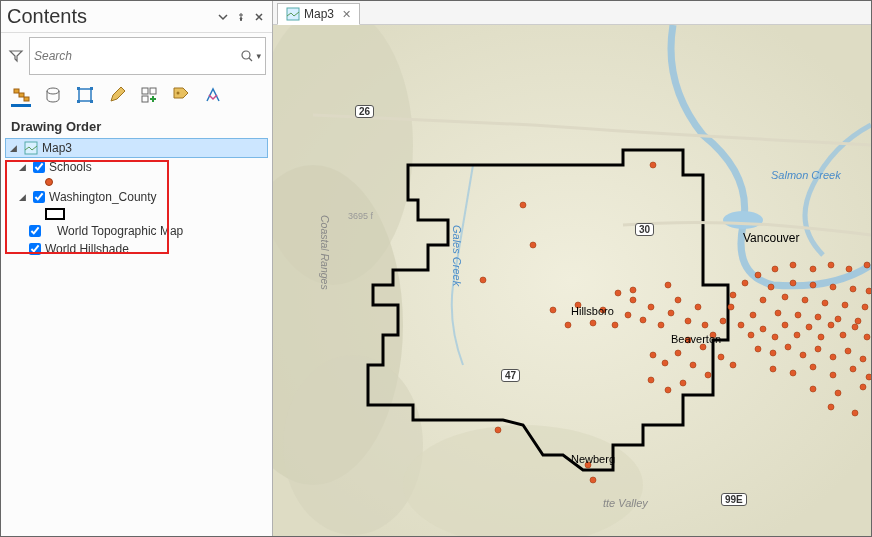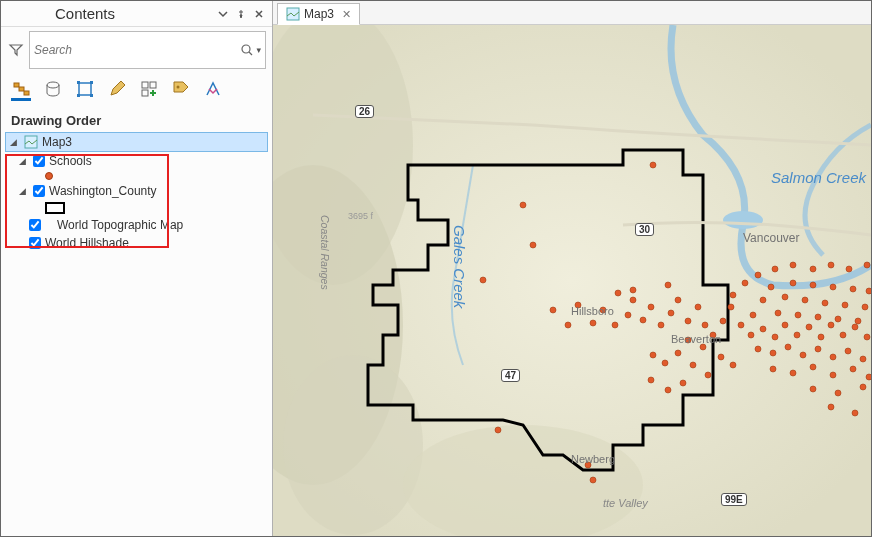--- a/index.html
+++ b/index.html
@@ -1,20 +1,20 @@
 <!DOCTYPE html>
 <html><head>
 <meta charset="utf-8">
 <style>
   * { margin: 0; padding: 0; box-sizing: border-box; }
   body { font-family: "Segoe UI", Arial, sans-serif; font-size: 12px; color: #333; background: #fff; }
   .app { width: 872px; height: 537px; display: flex; border: 1px solid #666; position: relative; }
   .contents-pane { width: 272px; height: 100%; border-right: 1px solid #b0b0b0; display: flex; flex-direction: column; background: #fcfcfc; }
   .contents-header { display: flex; align-items: center; padding: 4px 6px; border-bottom: 1px solid #ddd; }
-  .contents-header .title { font-size: 15px; flex: 1; margin-left: 48px; }
+  .contents-header .title { font-size: 20px; flex: 1; }
   .hdr-icon { width: 14px; height: 14px; margin-left: 4px; cursor: pointer; display: flex; align-items: center; justify-content: center; }
   .search-row { display: flex; align-items: center; padding: 4px 6px; gap: 4px; }
   .filter-icon { width: 18px; height: 18px; display: flex; align-items: center; justify-content: center; }
   .search-box { flex: 1; display: flex; align-items: center; border: 1px solid #bbb; background: #fff; padding: 18px 4px; height: 22px; }
   .search-input { flex: 1; border: none; outline: none; font-style: italic; font-size: 12px; color: #666; background: transparent; }
   .search-icon { width: 14px; height: 14px; }
   .chev { font-size: 9px; color: #555; margin-left: 2px; }
   .toolbar-row { display: flex; align-items: center; gap: 12px; padding: 6px 10px; }
   .tb-icon { width: 20px; height: 22px; cursor: pointer; }
   .tb-active { border-bottom: 3px solid #0a6abf; padding-bottom: 2px; }
@@ -28,22 +28,22 @@
   .sym-rect { width: 20px; height: 12px; border: 2px solid #000; background: #fff; margin-left: 36px; }
   .map-icon { width: 14px; height: 14px; }
   .highlight-box { position: absolute; border: 2px solid #e62020; pointer-events: none; }
   .map-pane { flex: 1; display: flex; flex-direction: column; }
   .tab-strip { height: 24px; border-bottom: 1px solid #ccc; display: flex; align-items: flex-end; padding-left: 4px; background: #f5f5f5; }
   .tab { display: flex; align-items: center; gap: 4px; padding: 3px 8px; border: 1px solid #bbb; border-bottom: 1px solid #fff; background: #fff; font-size: 12px; position: relative; top: 1px; }
   .tab-close { font-size: 11px; color: #777; cursor: pointer; margin-left: 4px; }
   .map-view { flex: 1; position: relative; background: #e8e6d8; overflow: hidden; }
   .map-view svg { width: 100%; height: 100%; }
   .route-badge { position: absolute; background: #fff; border: 1.5px solid #555; border-radius: 3px; padding: 0 3px; font-size: 10px; color: #333; font-weight: 600; }
-  .city-label { position: absolute; font-size: 12px; color: #737373; }
-  .water-label { position: absolute; font-size: 15px; color: #4a8cc9; font-style: italic; }
+  .city-label { position: absolute; font-size: 12px; color: #000000; }
+  .water-label { position: absolute; font-size: 11px; color: #4a8cc9; font-style: italic; }
   .terrain-label { position: absolute; font-size: 10.5px; color: #888; font-style: italic; writing-mode: vertical-rl; text-orientation: mixed; }
   .elev-label { position: absolute; font-size: 9px; color: #999; }
 </style>
 </head>
 <body>
 
 <div class="app">
 
   <div class="contents-pane">
     <div class="contents-header">

